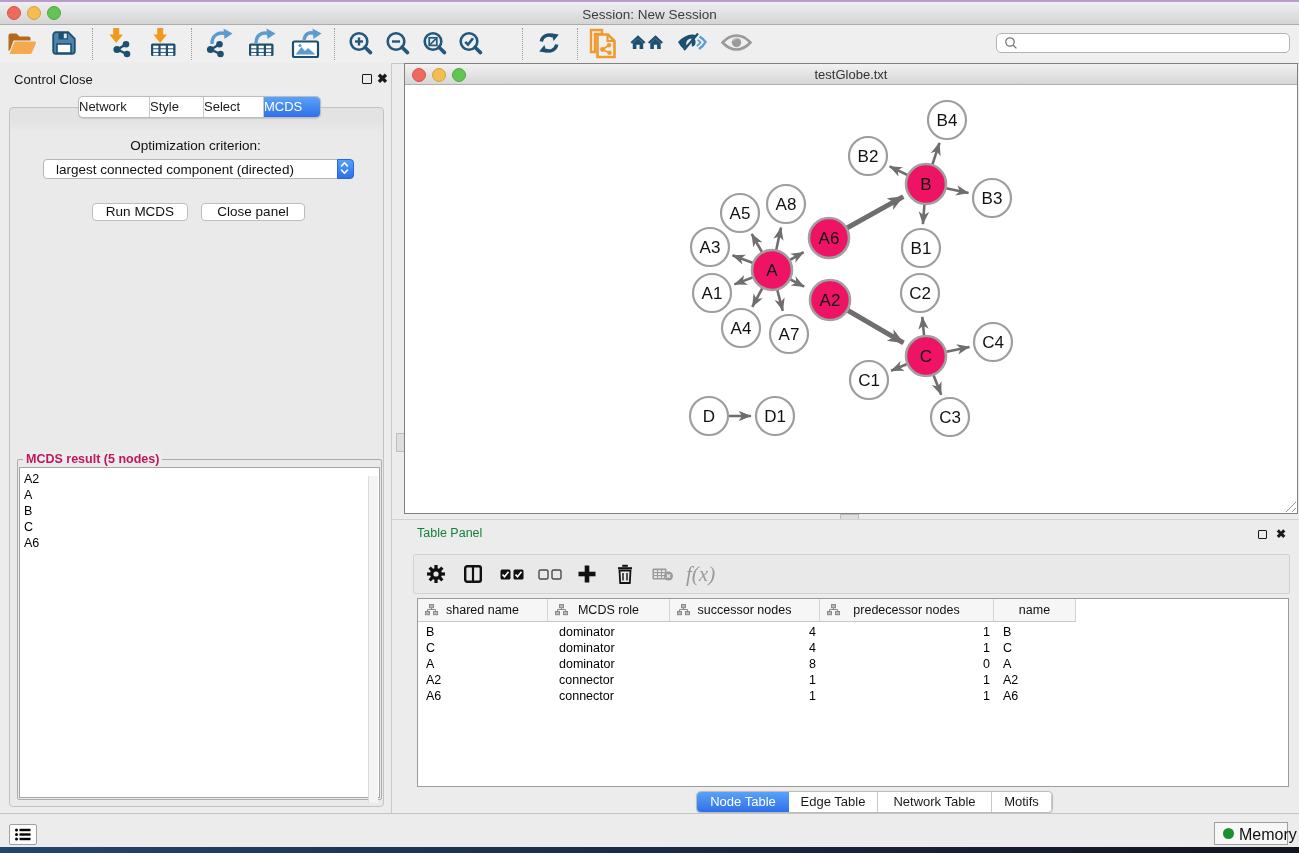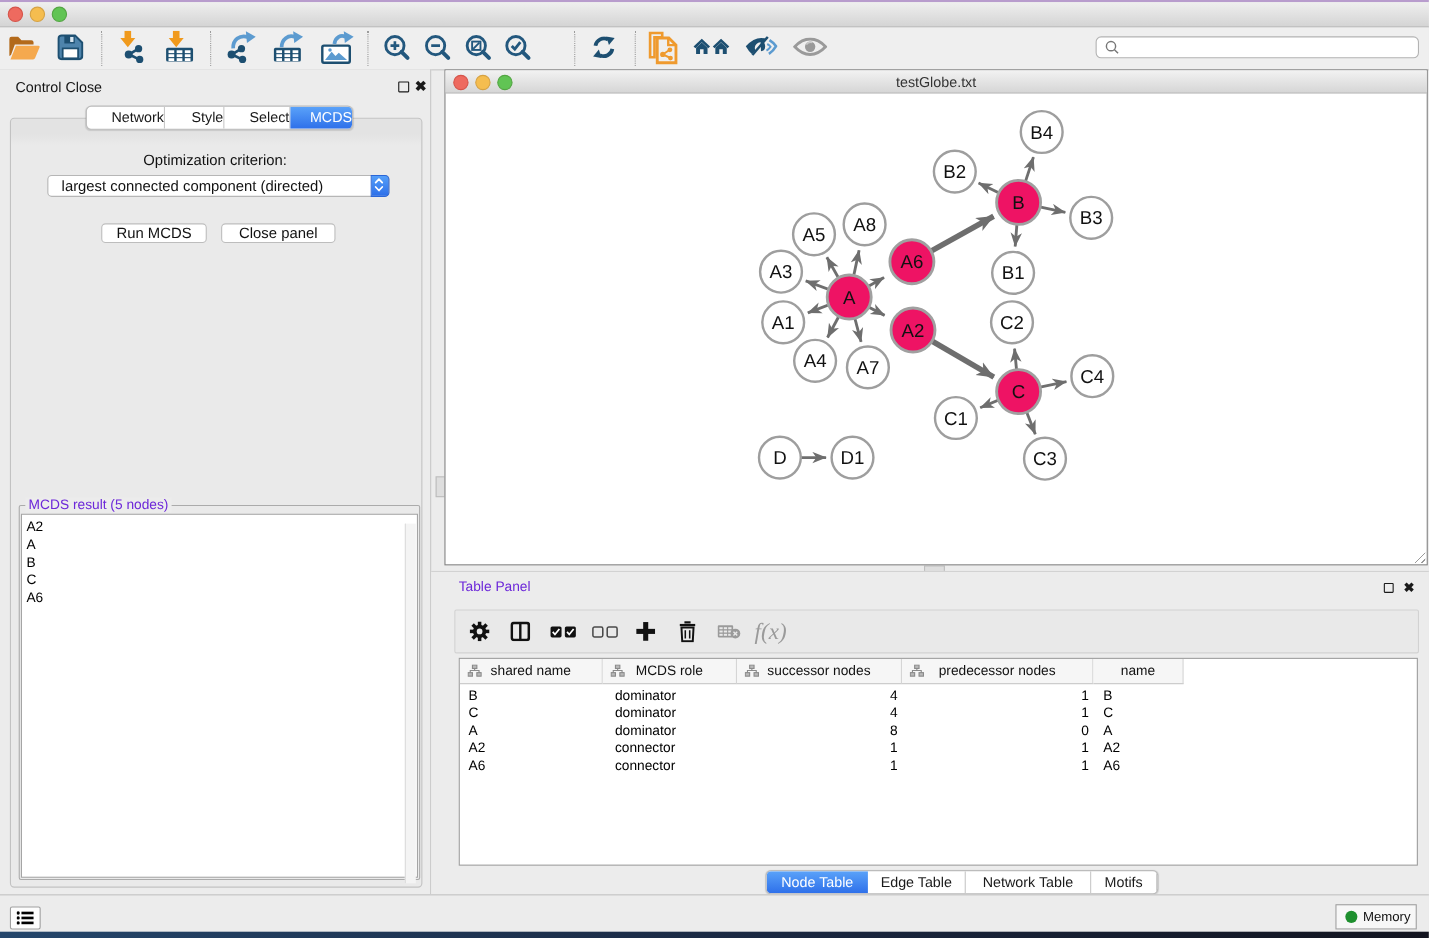--- a/index.html
+++ b/index.html
@@ -10,58 +10,59 @@
 #toolbar{left:0;top:25px;width:1299px;height:38px;background:#efefef;border-bottom:1px solid #c6c6c6;}
 .tdiv{position:absolute;top:3px;width:1px;height:32px;border-left:1px dotted #9b9b9b;}
 .ticon{position:absolute;top:0;}
 #searchbox{left:996px;top:8px;width:292px;height:18px;background:#fff;border:1px solid #b3b3b3;border-radius:5px;}
 #leftdock{left:0;top:63px;width:391px;height:750px;background:#ececec;border-right:1px solid #c9c9c9;}
 #cp-title{left:14px;top:9px;font-size:13px;color:#151515;}
 .winbtn-sq{width:8px;height:8px;border:1.7px solid #1a1a1a;border-radius:1px;position:absolute;}
 .winbtn-x{position:absolute;font-size:13px;font-weight:bold;color:#1a1a1a;line-height:10px;}
 #tabpanel{left:9px;top:44px;width:373px;height:698px;border:1px solid #c2c2c2;border-radius:4px;background:linear-gradient(#e3e3e3 0px,#e3e3e3 14px,#eaeaea 24px);}
 #tabs{left:78px;top:33px;height:20px;display:flex;border:1px solid #bcbcbc;border-radius:5px;background:#fff;overflow:hidden;box-shadow:0 0.5px 1px rgba(0,0,0,.12);}
-#tabs div{font-size:13px;color:#1a1a1a;text-align:right;line-height:20px;border-right:1px solid #c8c8c8;}
+#tabs div{font-size:13px;color:#1a1a1a;text-align:left;line-height:20px;border-right:1px solid #c8c8c8;}
 #tabs div:last-child{border-right:none;background:linear-gradient(#5AA2F9,#2E70EA);color:#fff;}
 #optlabel{left:0px;top:75px;width:391px;text-align:center;font-size:13.5px;color:#111;}
 #combo{left:43px;top:96px;width:309px;height:18px;background:#fff;border:1px solid #b6b6b6;border-radius:4px;}
 #combo span{position:absolute;left:12px;top:2px;font-size:13.5px;color:#111;}
 #combostep{position:absolute;right:-1px;top:-1px;width:15px;height:18px;border-radius:0 4px 4px 0;background:linear-gradient(#55A0F9,#2D6FE9);border:1px solid #2a66d8;}
 .btn{position:absolute;height:16px;background:#fff;border:1px solid #bdbdbd;border-radius:4px;font-size:13.5px;color:#111;text-align:center;line-height:16px;margin-top:12px;}
 #fieldset{left:17px;top:396px;width:363px;height:339px;border:1px solid #ababab;border-radius:2px;}
-#fieldlegend{position:absolute;left:5px;top:-8px;background:#ececec;padding:0 3px;font-size:12.5px;color:#6d28d9;}
+#fieldlegend{position:absolute;left:5px;top:-8px;background:#ececec;padding:0 3px;font-size:12.5px;color:#be185d;font-weight:bold;}
 #listbox{position:absolute;left:1px;top:7px;width:359px;height:329px;background:#fff;border:1px solid #a5a5a5;}
 #listbox pre{margin:0;padding:3px 0 0 4px;font-family:"Liberation Sans",sans-serif;font-size:12.5px;line-height:16px;color:#000;}
 #listscroll{position:absolute;right:1px;top:8px;width:9px;height:327px;background:#f4f4f4;border-left:1px solid #dcdcdc;}
 #netwin{left:404px;top:63px;width:892px;height:449px;border:1px solid #808080;background:#fff;}
 #nettitle{left:0;top:0;width:100%;height:20px;background:linear-gradient(#f2f2f2,#d6d6d6);border-bottom:1px solid #aeaeae;}
 #nettitletext{width:100%;text-align:center;top:3px;font-size:13px;color:#333;}
 #resizegrip{right:1px;bottom:1px;width:13px;height:13px;background:repeating-linear-gradient(135deg,transparent 0,transparent 3px,#9a9a9a 3px,#9a9a9a 4px);clip-path:polygon(100% 0,100% 100%,0 100%);}
 #tabledock{left:392px;top:519px;width:907px;height:294px;background:#ececec;border-top:1px solid #d2d2d2;}
-#tp-title{left:25px;top:6px;font-size:12.5px;color:#6d28d9;}
+#tp-title{left:25px;top:6px;font-size:12.5px;color:#15803d;}
 #ttoolbar{left:21px;top:34px;width:875px;height:38px;background:#e9e9e9;border:1px solid #d2d2d2;border-radius:2px;}
 #tablebox{left:25px;top:78px;width:870px;height:187px;background:#fff;border:1px solid #9c9c9c;overflow:hidden;}
 .hcell{position:absolute;top:0;height:22px;background:#f6f6f6;border-right:1px solid #d5d5d5;border-bottom:1px solid #c9c9c9;}
 .hlab{position:absolute;width:100%;text-align:center;top:4px;font-size:12.5px;color:#111;}
 .trow{position:absolute;font-size:12.5px;color:#000;height:16px;line-height:16px;}
 #btabs{left:279px;top:271px;height:20px;display:flex;border:1px solid #bcbcbc;border-radius:5px;background:#fff;overflow:hidden;box-shadow:0 0.5px 1px rgba(0,0,0,.12);margin-left:25px;}
 #btabs div{font-size:13px;color:#1a1a1a;text-align:center;line-height:20px;border-right:1px solid #c8c8c8;padding:0;}
 #btabs div:first-child{background:linear-gradient(#5AA2F9,#2E70EA);color:#fff;border-right:none;}
 #statusbar{left:0;top:813px;width:1299px;height:34px;background:#ececec;border-top:1px solid #c2c2c2;}
 #listbtn{left:9px;top:10px;width:26px;height:19px;background:#fdfdfd;border:1px solid #9f9f9f;border-radius:2px;}
-#membtn{left:1214px;top:8px;width:72px;height:21px;background:#f7f7f7;border:1px solid #9f9f9f;font-size:12px;color:#111;}
+#membtn{left:1214px;top:8px;width:72px;height:21px;background:#f7f7f7;border:1px solid #9f9f9f;font-size:16px;color:#111;}
 #memdot{position:absolute;left:8px;top:5px;width:11px;height:11px;border-radius:50%;background:#1e8f2e;}
 #darkstrip{left:0;top:847px;width:1299px;height:6px;background:linear-gradient(90deg,#24466b,#1a2740 55%,#12141f);}
 </style></head>
 <body>
 <div class="abs" style="left:0;top:0;width:1299px;height:2px;background:#b89ccd;"></div>
 <div id="titlebar" class="abs">
   <div class="light" style="left:7px;background:#ee6a5f;border:0.5px solid #d5544a;"></div>
   <div class="light" style="left:27px;background:#f5bd4f;border:0.5px solid #d6a243;"></div>
   <div class="light" style="left:47px;background:#61c454;border:0.5px solid #53a543;"></div>
+  <div id="titletext" class="abs">Session: New Session</div>
 </div>
 <div id="toolbar" class="abs">
 <svg class="ticon" style="left:7px;top:6px;" width="30" height="26" viewBox="0 0 30 26">
       <path d="M1.5 20 L1.5 4.5 Q1.5 2.5 3.5 2.5 L9.5 2.5 L12.5 5.5 L21.5 5.5 Q23.5 5.5 23.5 7.5 L23.5 9.5 L6.5 9.5 L3 19 Z" fill="#b36a1b"></path>
       <path d="M2.5 23 L7.5 10.5 L28 10.5 Q29.5 10.5 29 12 L25 21.5 Q24.5 23 23 23 Z" fill="#f5a94e"></path>
     </svg>
 <svg class="ticon" style="left:52px;top:6px;" width="24" height="24" viewBox="0 0 24 24">
       <path d="M4 1.2 H16.2 L22.8 7.8 V20 a2.8 2.8 0 0 1 -2.8 2.8 H4 a2.8 2.8 0 0 1 -2.8 -2.8 V4 A2.8 2.8 0 0 1 4 1.2 Z" fill="#4e84ac" stroke="#1d4f71" stroke-width="1.8"></path>
       <rect x="6.5" y="1.5" width="9.5" height="7" fill="#1d4f71"></rect>
       <rect x="11.8" y="2.6" width="3" height="4.6" fill="#d8e6f0"></rect>

